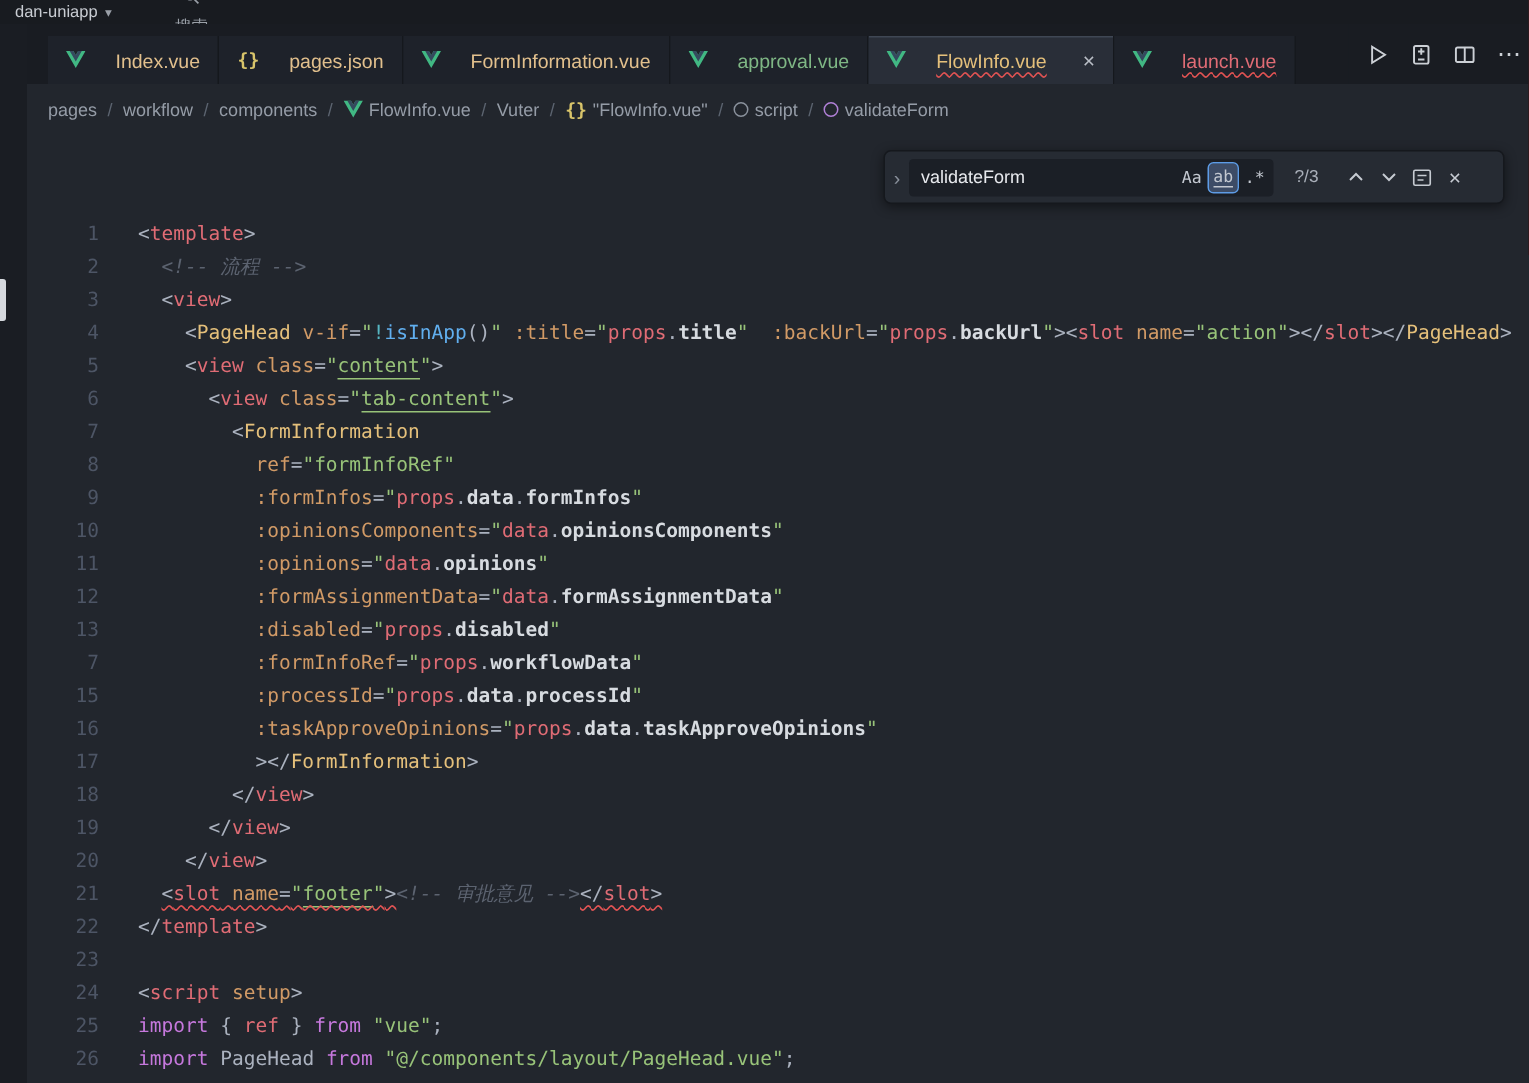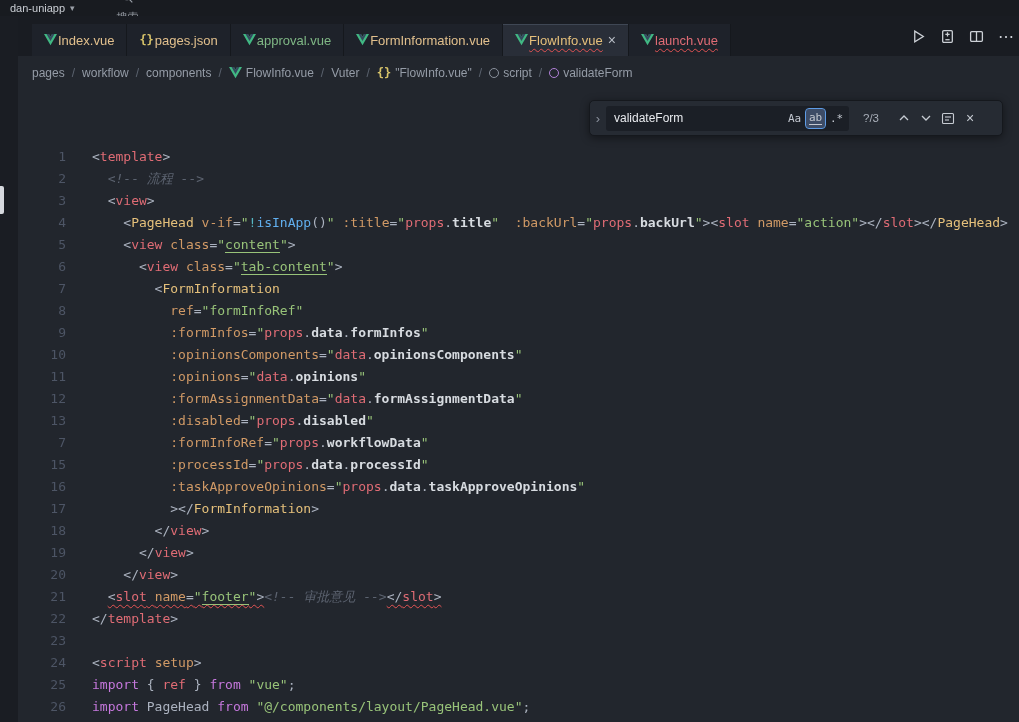--- a/index.html
+++ b/index.html
@@ -15,21 +15,21 @@
   
   .left-strip{position:absolute;left:0;top:16px;bottom:0;width:18px;background:#1a1d23;}
   .indicator{position:absolute;left:0;top:170px;width:4px;height:28px;background:#d6d9de;border-radius:0 2px 2px 0;}
 
   
   .editor-col{margin-left:18px;height:706px;display:flex;flex-direction:column;}
 
   
   .tabbar{height:40px;background:#191c22;display:flex;align-items:flex-end;position:relative;flex:none;}
   .tabs{display:flex;margin-left:14px;height:32px;}
-  .tab{display:flex;align-items:center;gap:1px;padding:0 12px;background:#1e222a;border-right:1px solid #15181d;
+  .tab{display:flex;align-items:center;gap:20px;padding:0 12px;background:#1e222a;border-right:1px solid #15181d;
        font-size:13px;cursor:pointer;white-space:nowrap;}
   .tab.active{background:#292e38;box-shadow:inset 0 1px 0 #3f4754;}
   .ticon{display:flex;align-items:center;}
   .ticon.json{color:#d8c46a;font-size:12px;font-weight:bold;font-family:"DejaVu Sans Mono",monospace;}
   .squiggle{text-decoration:underline wavy #e05252 1px;text-underline-offset:3px;}
   .tclose{color:#b9bec6;margin-left:4px;font-size:14px;line-height:1;cursor:pointer;}
   .tab-actions{position:absolute;right:0;top:0;height:40px;display:flex;align-items:center;gap:14px;
                padding:0 4px 0 12px;background:#191c22;}
   .abtn{display:flex;align-items:center;justify-content:center;cursor:pointer;color:#ccd0d6;}
   .more-glyph{font-size:16px;color:#ccd0d6;letter-spacing:1px;}
@@ -123,30 +123,30 @@
             <span class="ticon json">{}</span>
             <span class="tlabel" style="color: rgb(226, 192, 141);">pages.json</span>
           </div>
           <div class="tab">
             <span class="ticon">
               <svg width="13" height="12" viewBox="0 0 24 22">
                 <path fill="#41b883" d="M14.9 0L12 5 9.1 0H0l12 20.8L24 0z"></path>
                 <path fill="#35495e" d="M14.9 0L12 5 9.1 0H4.6L12 12.8 19.4 0z"></path>
               </svg>
             </span>
+            <span class="tlabel" style="color: rgb(226, 192, 141);">FormInformation.vue</span>
+          </div>
+          <div class="tab">
+            <span class="ticon">
+              <svg width="13" height="12" viewBox="0 0 24 22">
+                <path fill="#41b883" d="M14.9 0L12 5 9.1 0H0l12 20.8L24 0z"></path>
+                <path fill="#35495e" d="M14.9 0L12 5 9.1 0H4.6L12 12.8 19.4 0z"></path>
+              </svg>
+            </span>
             <span class="tlabel" style="color: rgb(127, 183, 133);">approval.vue</span>
-          </div>
-          <div class="tab">
-            <span class="ticon">
-              <svg width="13" height="12" viewBox="0 0 24 22">
-                <path fill="#41b883" d="M14.9 0L12 5 9.1 0H0l12 20.8L24 0z"></path>
-                <path fill="#35495e" d="M14.9 0L12 5 9.1 0H4.6L12 12.8 19.4 0z"></path>
-              </svg>
-            </span>
-            <span class="tlabel" style="color: rgb(226, 192, 141);">FormInformation.vue</span>
           </div>
           <div class="tab active">
             <span class="ticon">
               <svg width="13" height="12" viewBox="0 0 24 22">
                 <path fill="#41b883" d="M14.9 0L12 5 9.1 0H0l12 20.8L24 0z"></path>
                 <path fill="#35495e" d="M14.9 0L12 5 9.1 0H4.6L12 12.8 19.4 0z"></path>
               </svg>
             </span>
             <span class="tlabel squiggle" style="color: rgb(229, 192, 123);">FlowInfo.vue</span>
             <span class="tclose">×</span>

